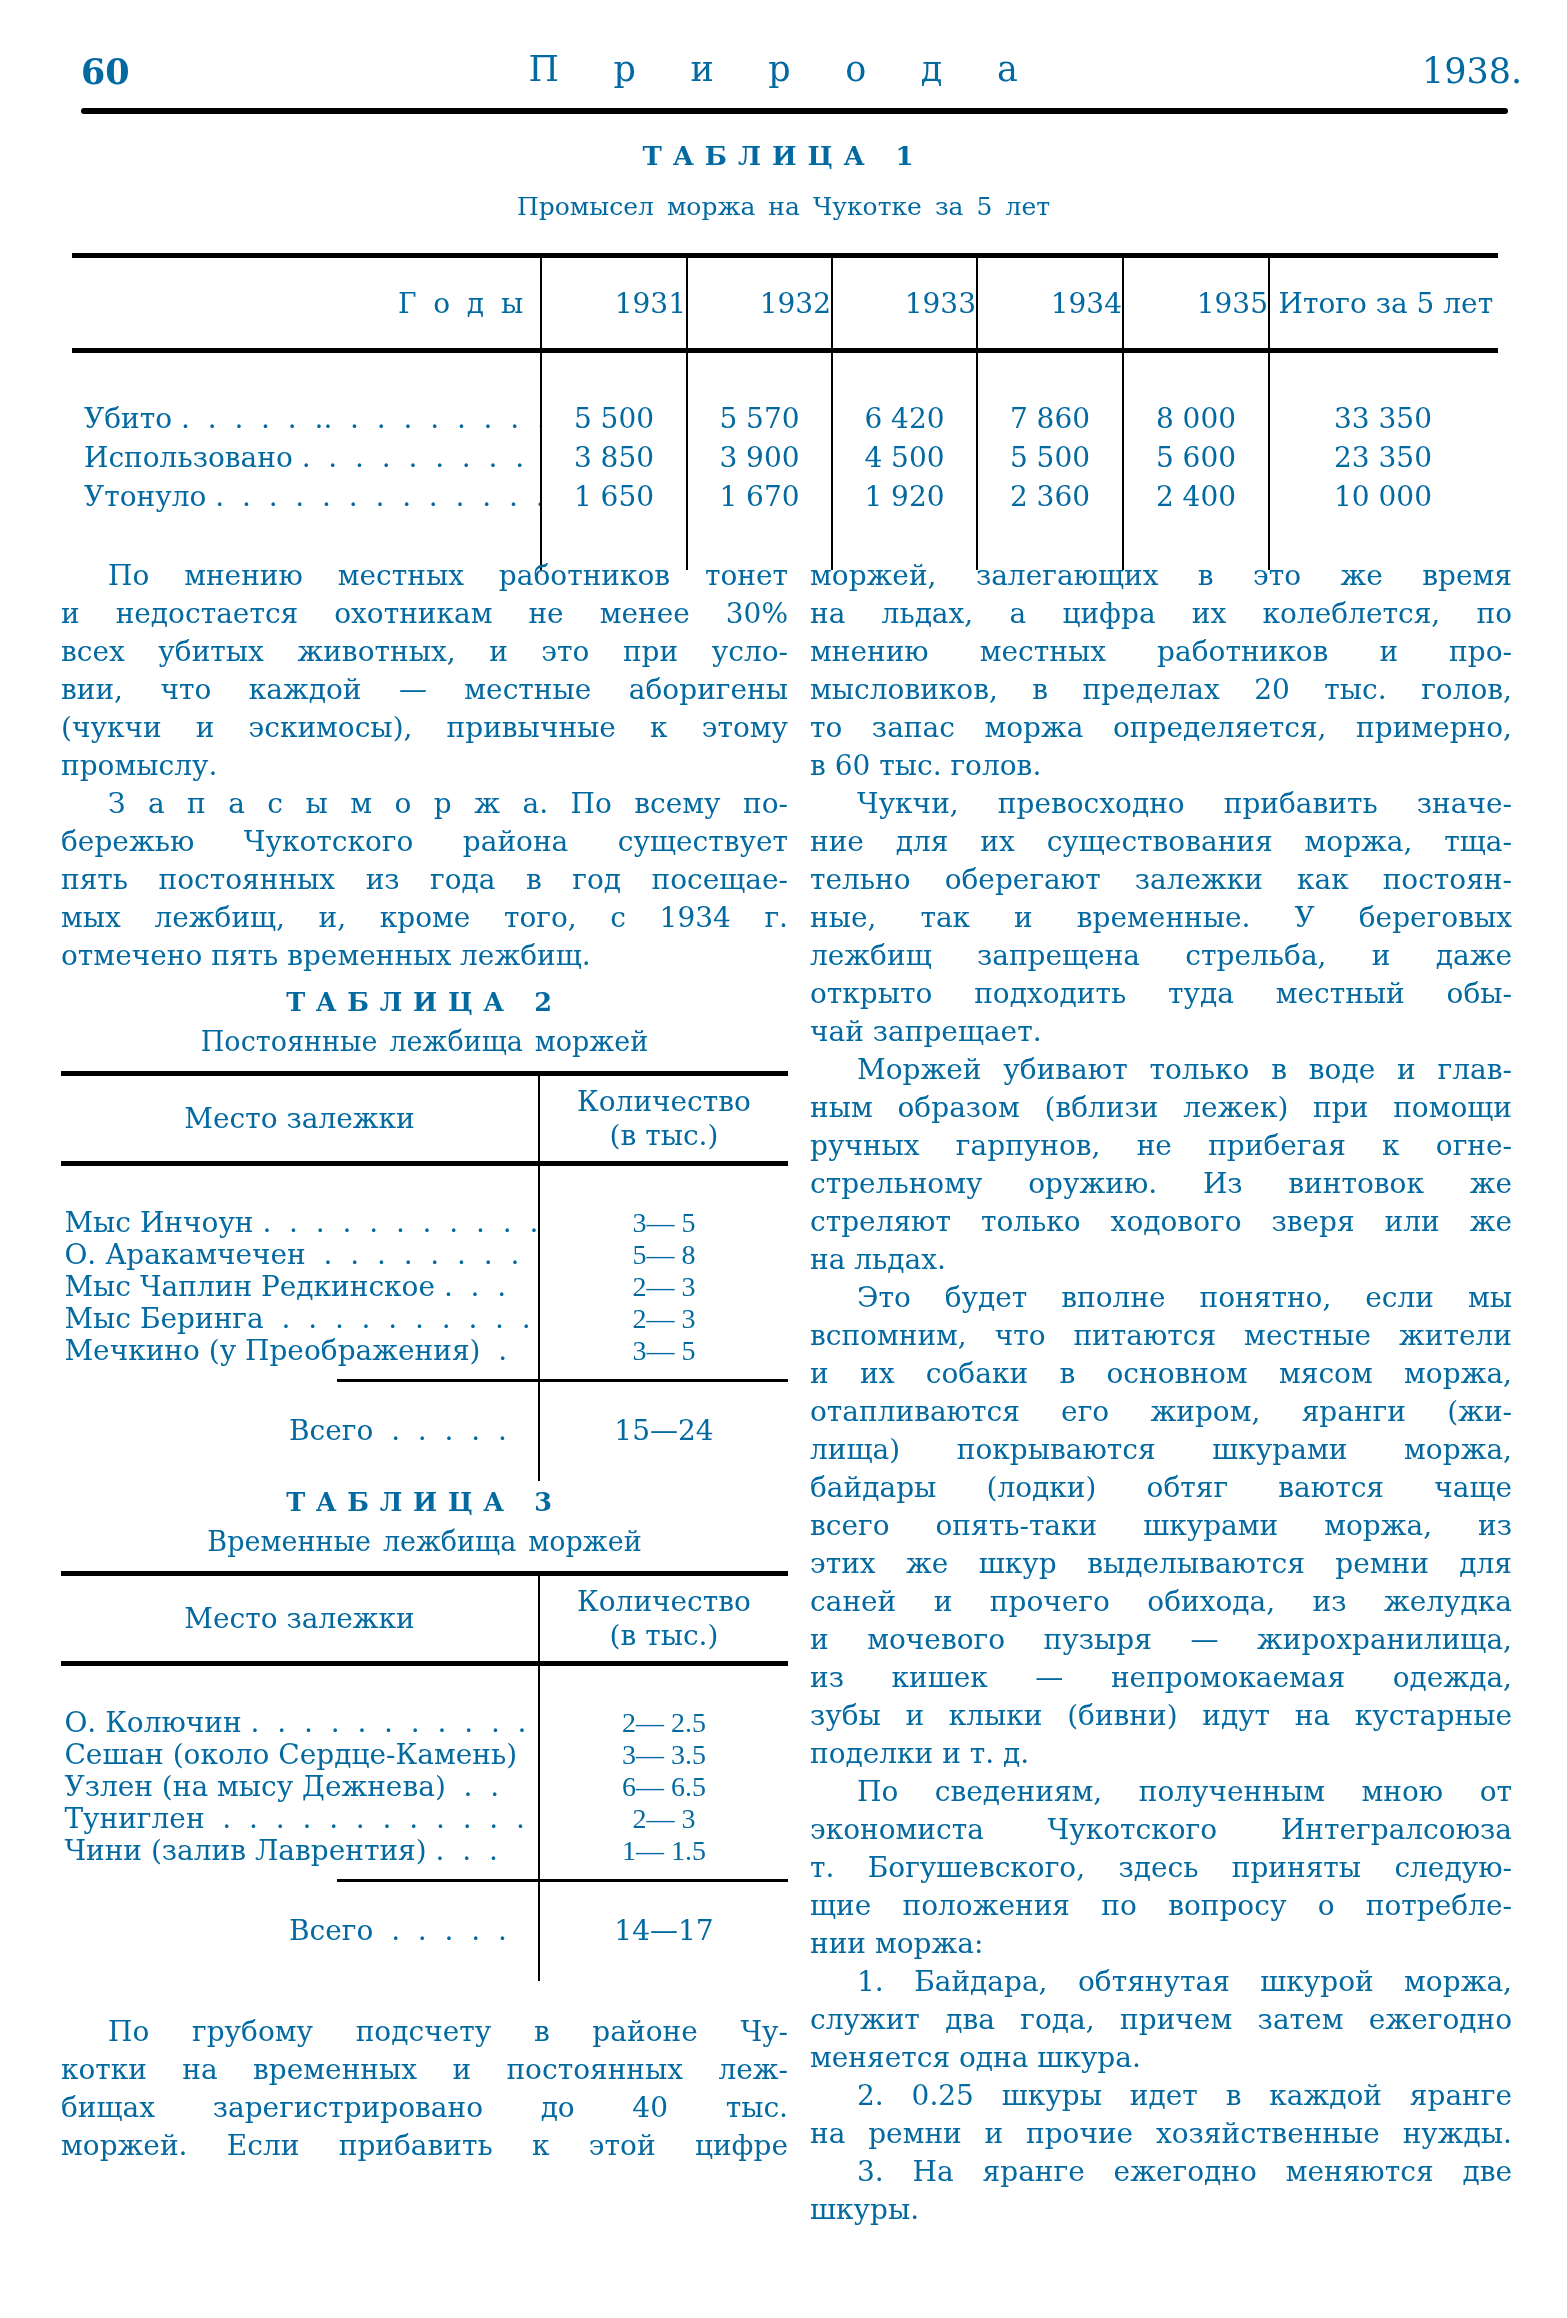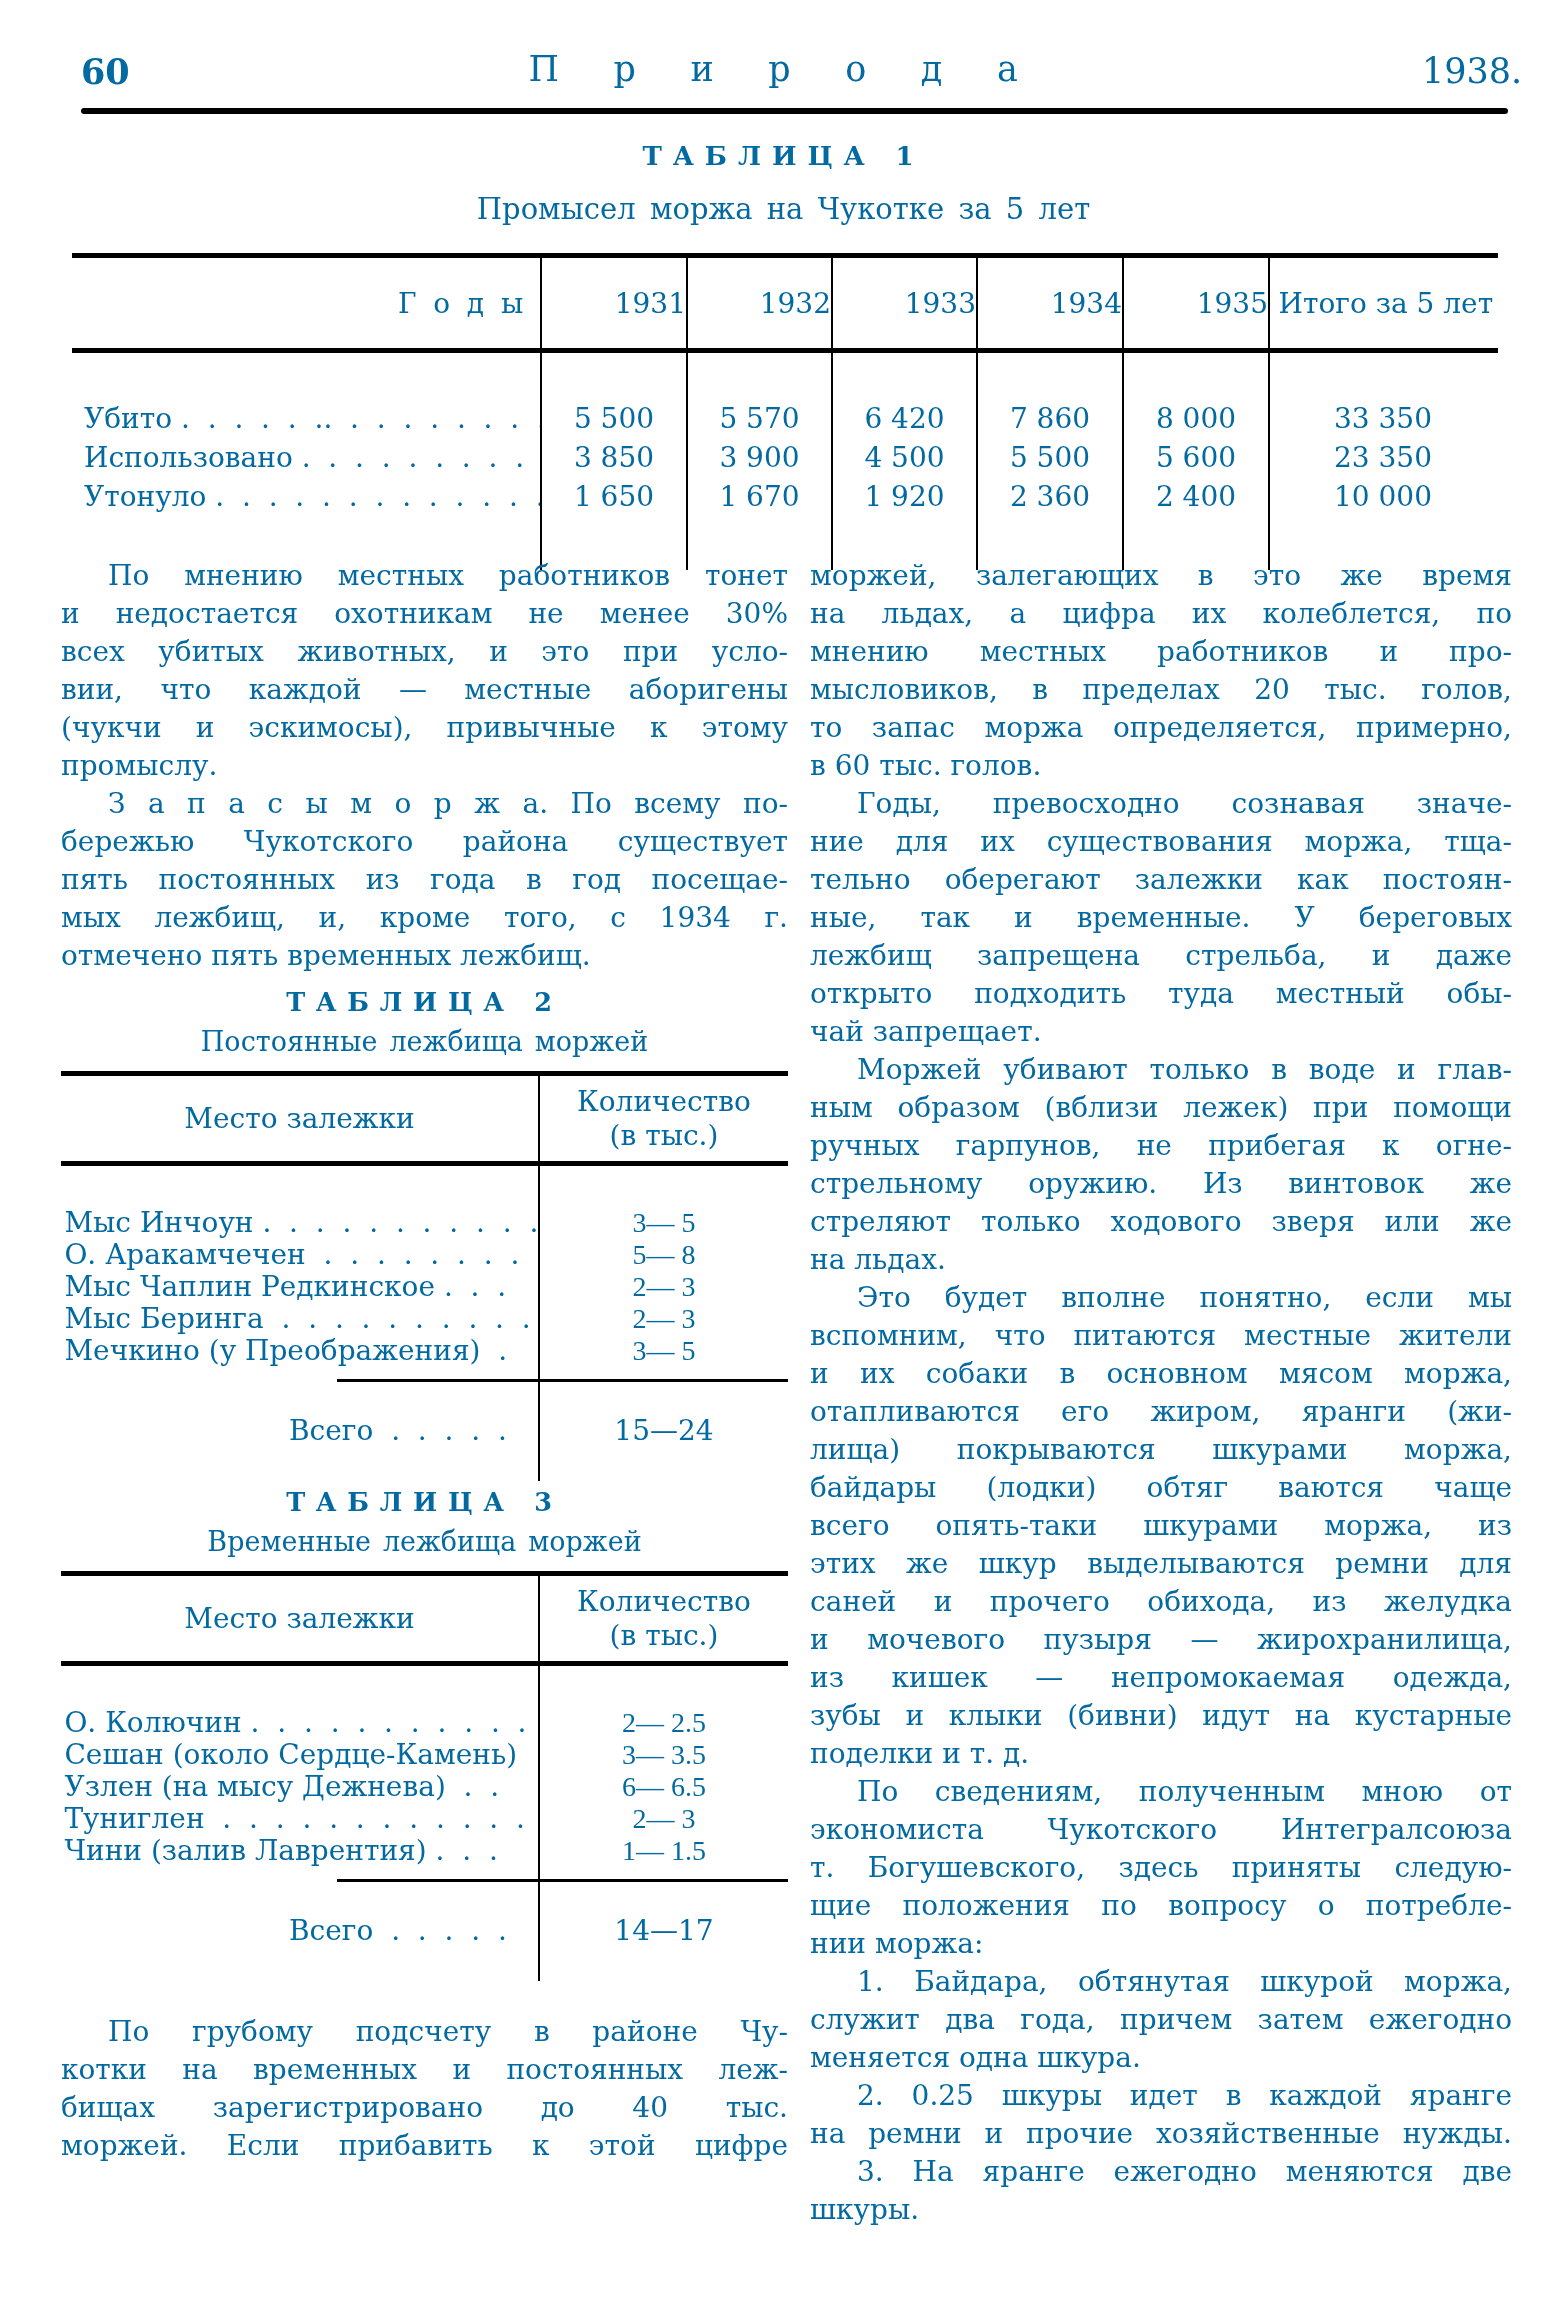--- a/index.html
+++ b/index.html
@@ -16,21 +16,21 @@
   .running-head { position:absolute; top:49px; left:0; width:100%; height:44px; font-size:35px; }
   .pagenum { position:absolute; left:81px; top:1.7px; font-weight:bold; }
   .journal { position:absolute; left:50%; transform:translateX(-50%); top:0; letter-spacing:0.62em; }
   .yearnum { position:absolute; left:1422px; top:1.7px;text-align:right; }
   .head-rule { position:absolute; top:108px; left:81px; width:1427px; height:6px; background:#000; border-radius:3.4px; }
 
   
   .t1caption { position:absolute; top:141px; left:64px; width:1439px; text-align:center;
                font-size:26px; font-weight:bold; letter-spacing:0.42em; }
   .t1title   { position:absolute; top:192px; left:64px; width:1439px; text-align:center;
-               font-size:29px; word-spacing:5.1px; }
+               font-size:25px; word-spacing:5.1px; }
   .table1 { position:absolute; top:253px; left:72px; width:1426px; border-top:5.1px solid #000; }
   .t1head { display:grid; grid-template-columns:470px 146px 145px 145px 146px 146px 226px;
             border-bottom:5.1px solid #000; height:95px; font-size:28px; }
   .t1head > div { display:flex; align-items:center; justify-content:flex-end; border-right:2.6px solid #000; }
   .t1head > div:last-child { border-right:none; justify-content:flex-start; padding-left:8.5px;
                              white-space:nowrap; overflow:hidden; }
   .gody { letter-spacing:0.6em; }
   .t1body { display:grid; grid-template-columns:470px 146px 145px 145px 146px 146px 226px; }
   .t1col { border-right:2.6px solid #000; padding:46px 0 54px 0; font-size:28px; }
   .t1col:last-child { border-right:none; }
@@ -226,21 +226,21 @@
     <div class="colR">
       <div>
           <div class="tline">моржей, залегающих в это же время</div>
           <div class="tline">на льдах, а цифра их колеблется, по</div>
           <div class="tline">мнению местных работников и про-</div>
           <div class="tline">мысловиков, в пределах 20 тыс. голов,</div>
           <div class="tline">то запас моржа определяется, примерно,</div>
           <div class="tline endl">в 60 тыс. голов.</div>
         </div>
       <div>
-          <div class="tline ind">Годы, превосходно сознавая значе-</div>
+          <div class="tline ind">Чукчи, превосходно прибавить значе-</div>
           <div class="tline">ние для их существования моржа, тща-</div>
           <div class="tline">тельно оберегают залежки как постоян-</div>
           <div class="tline">ные, так и временные. У береговых</div>
           <div class="tline">лежбищ запрещена стрельба, и даже</div>
           <div class="tline">открыто подходить туда местный обы-</div>
           <div class="tline endl">чай запрещает.</div>
         </div>
       <div>
           <div class="tline ind">Моржей убивают только в воде и глав-</div>
           <div class="tline">ным образом (вблизи лежек) при помощи</div>

